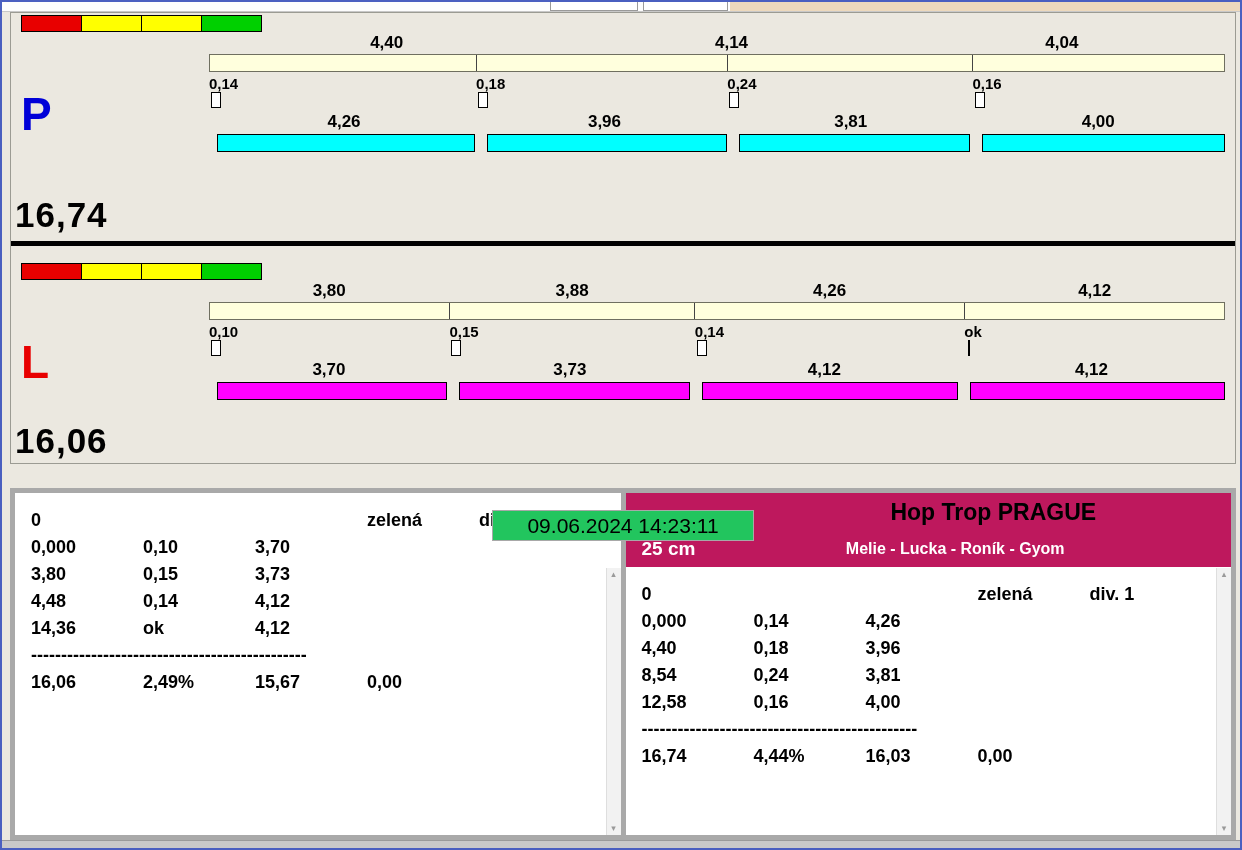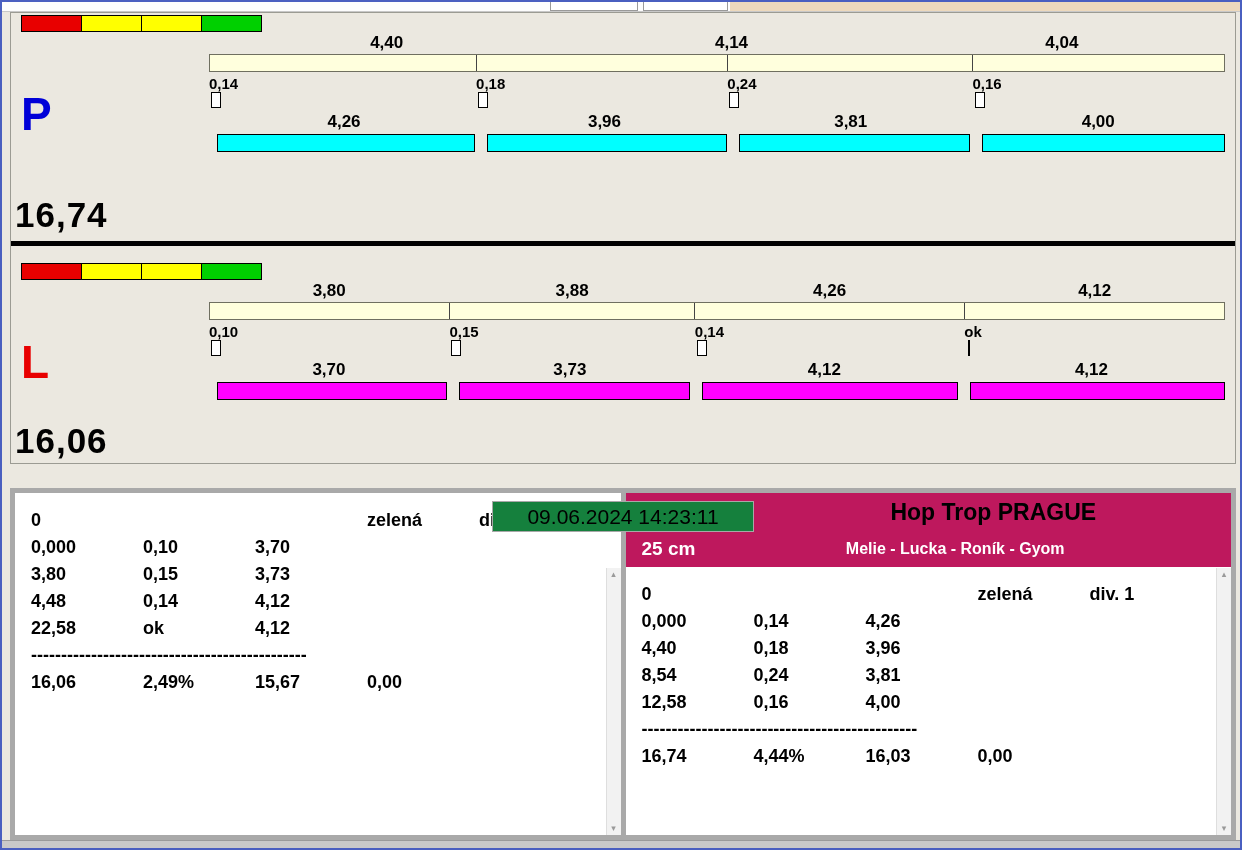--- a/index.html
+++ b/index.html
@@ -39,21 +39,21 @@
   .marks { height:20px; }
   .mark { display:inline-block; }
   .mark[data-mark-type="box"] { width:10px; height:16px; background:#fff; border:1px solid #000; margin-left:2px; }
   .mark[data-mark-type="tick"] { width:2px; height:16px; background:#000; margin-left:4px; }
   .botbars { display:flex; gap:12px; margin-top:2px; height:18px; margin-left:8px; }
   .botbars .fcell { border:1px solid #000; }
 
   
   .bottomwrap { position:absolute; left:8px; top:486px; width:1226px; height:352px; background:#a9a9a9; padding:5px; }
   .panels { display:flex; height:100%; gap:5px; position:relative; }
-  .timestamp { position:absolute; left:50%; transform:translateX(-50%); top:8px; width:262px; height:31px; background:#15803d; border:1px solid #a8a8a8; display:flex; align-items:center; justify-content:center; font-size:21px; color:#000; z-index:5; white-space:nowrap; }
+  .timestamp { position:absolute; left:50%; transform:translateX(-50%); top:17px; width:262px; height:31px; background:#22c55e; border:1px solid #a8a8a8; display:flex; align-items:center; justify-content:center; font-size:21px; color:#000; z-index:5; white-space:nowrap; }
   .panel { flex:1 1 0; min-width:0; background:#fff; display:flex; flex-direction:column; position:relative; overflow:hidden; }
   .phead .title { height:38px; display:flex; align-items:center; justify-content:center; font-size:23px; font-weight:bold; color:#000; }
   .panel.left .phead .title { padding-right:120px; }
   .panel.right .phead .title { padding-left:130px; }
   .phead .sub { height:36px; display:flex; align-items:center; padding:0 16px; }
   .phead .members { flex:1; text-align:center; color:#fff; font-weight:bold; font-size:16px; }
   .phead .jump { color:#fff; font-weight:bold; font-size:19px; white-space:nowrap; }
 
   .rtable { flex:1; padding:14px 0 0 16px; position:relative; background:#fff; }
   .trow { display:grid; grid-template-columns:112px 112px 112px 112px 1fr; height:27px; align-items:center; font-weight:bold; font-size:18px; color:#000; }
@@ -206,21 +206,21 @@
               <span></span>
           </div>
           <div class="trow">
             <span>4,48</span>
             <span>0,14</span>
             <span>4,12</span>
             <span></span>
               <span></span>
           </div>
           <div class="trow">
-            <span>22,58</span>
+            <span>14,36</span>
             <span>ok</span>
             <span>4,12</span>
             <span></span>
               <span></span>
           </div>
           <div class="trow">
             <span class="sepcell">----------------------------------------------</span>
             <span></span>
           </div>
           <div class="trow">

